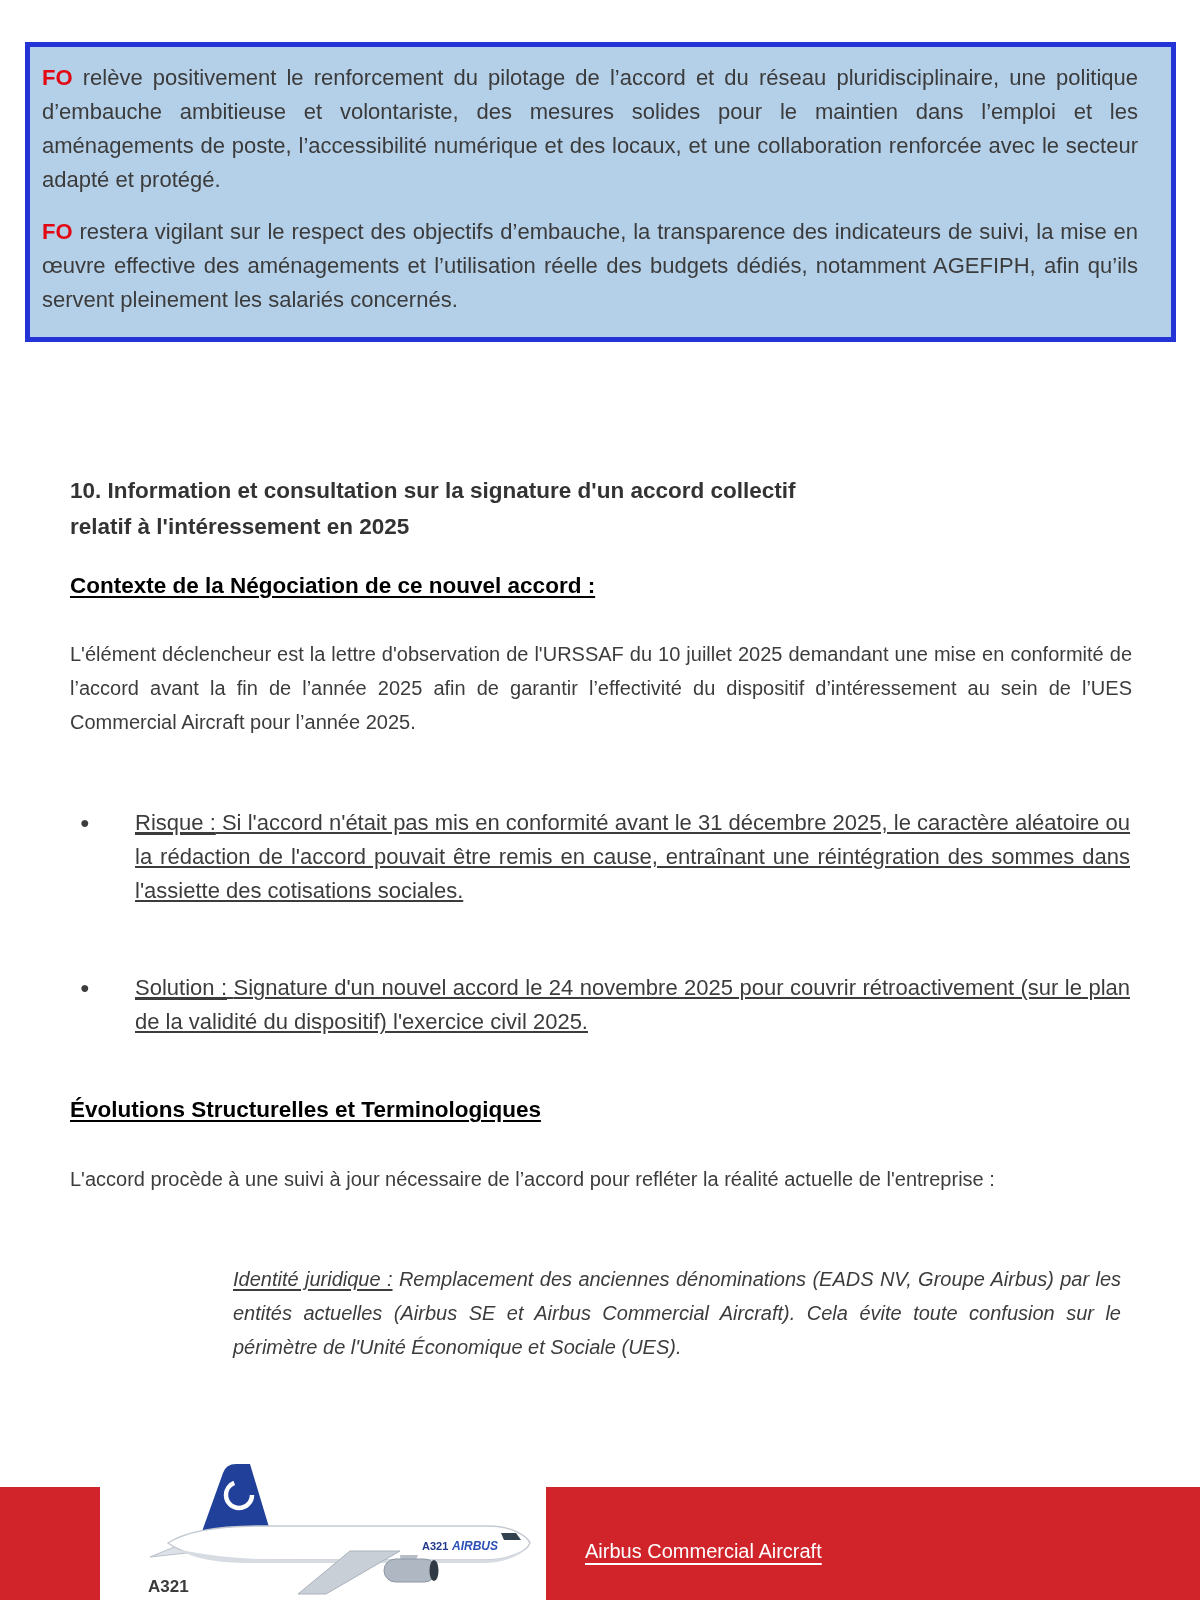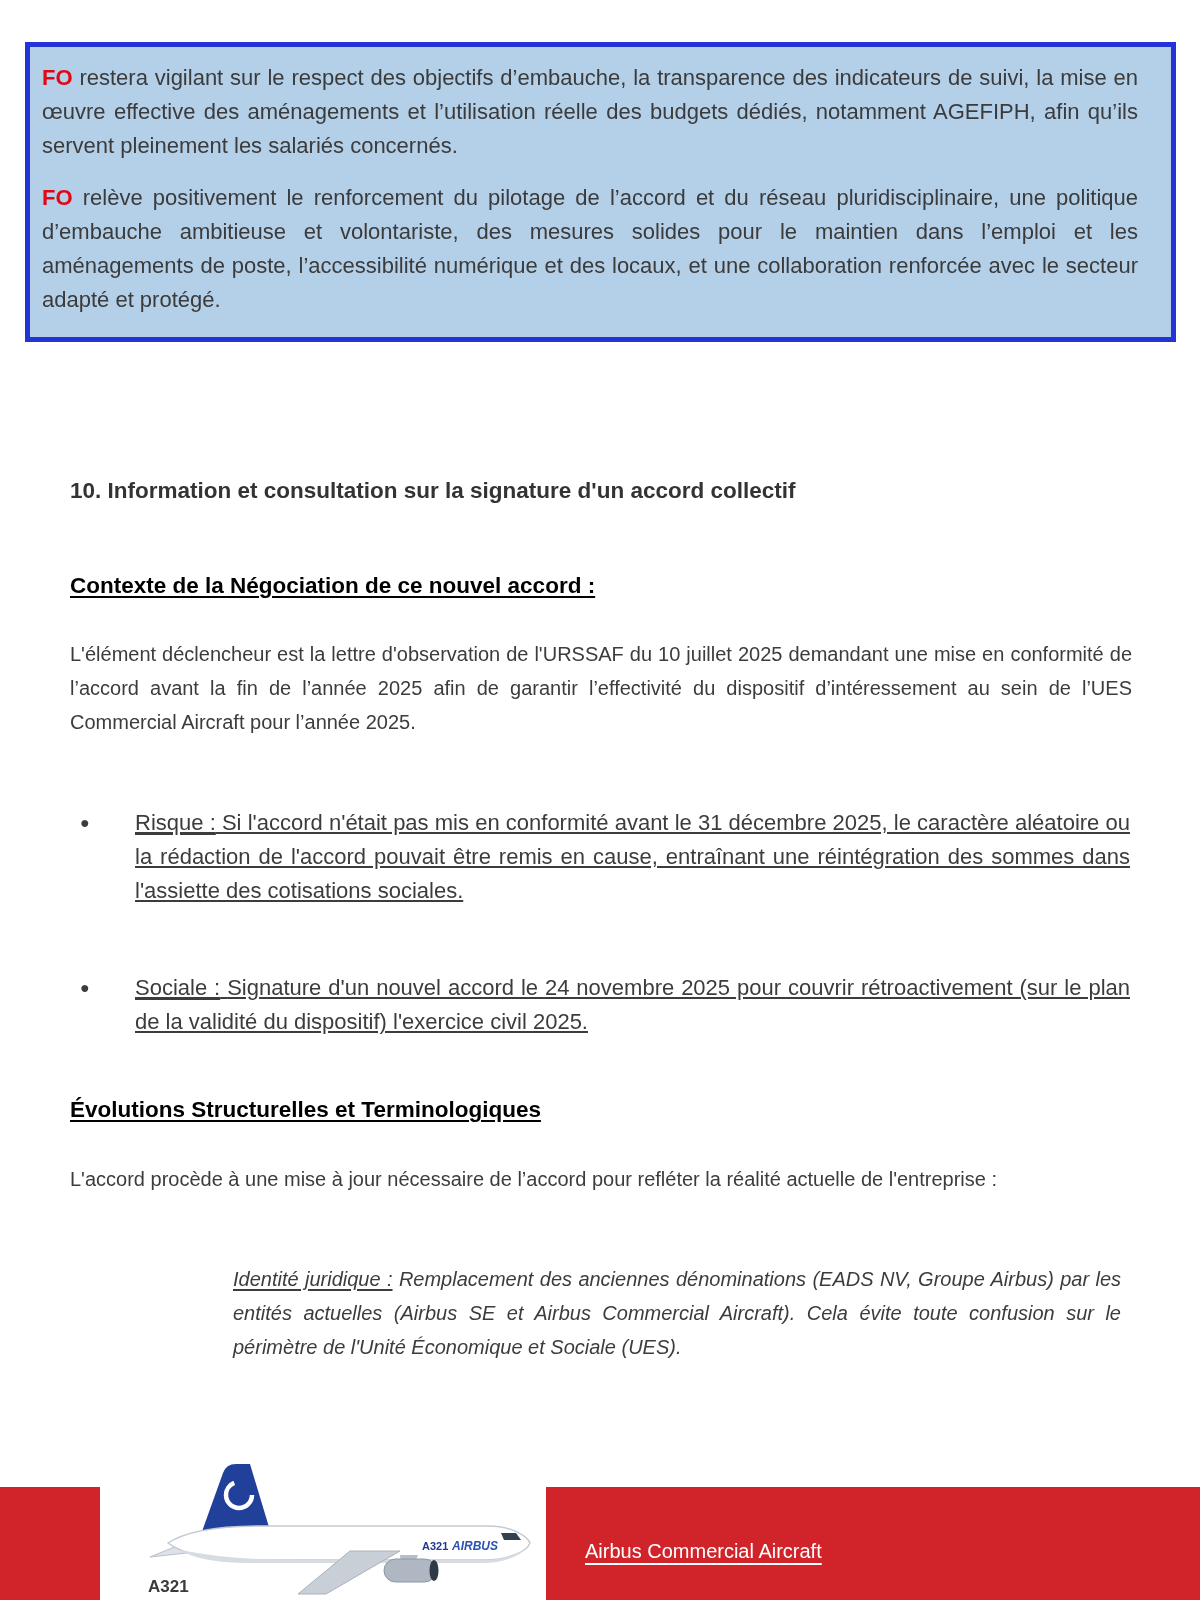--- a/index.html
+++ b/index.html
@@ -52,56 +52,57 @@
   }
 </style>
 </head>
 <body>
 
 <div class="page">
 
   <div class="summary-box">
     <p class="box-para">
       <span class="fo">FO</span>
-      <span>restera vigilant sur le respect des objectifs d’embauche, la transparence des indicateurs de suivi, la mise en œuvre effective des aménagements et l’utilisation réelle des budgets dédiés, notamment AGEFIPH, afin qu’ils servent pleinement les salariés concernés.</span>
+      <span>relève positivement le renforcement du pilotage de l’accord et du réseau pluridisciplinaire, une politique d’embauche ambitieuse et volontariste, des mesures solides pour le maintien dans l’emploi et les aménagements de poste, l’accessibilité numérique et des locaux, et une collaboration renforcée avec le secteur adapté et protégé.</span>
     </p>
     <p class="box-para">
       <span class="fo">FO</span>
-      <span>relève positivement le renforcement du pilotage de l’accord et du réseau pluridisciplinaire, une politique d’embauche ambitieuse et volontariste, des mesures solides pour le maintien dans l’emploi et les aménagements de poste, l’accessibilité numérique et des locaux, et une collaboration renforcée avec le secteur adapté et protégé.</span>
+      <span>restera vigilant sur le respect des objectifs d’embauche, la transparence des indicateurs de suivi, la mise en œuvre effective des aménagements et l’utilisation réelle des budgets dédiés, notamment AGEFIPH, afin qu’ils servent pleinement les salariés concernés.</span>
     </p>
   </div>
 
 
   <div class="section-title">
     <div>10. Information et consultation sur la signature d'un accord collectif</div>
+    <div>relatif à l'intéressement en 2025</div>
   </div>
 
   <div class="h-underline ctx-heading">Contexte de la Négociation de ce nouvel accord :</div>
 
   <p class="para intro1">L'élément déclencheur est la lettre d'observation de l'URSSAF du 10 juillet 2025 demandant une mise en conformité de l’accord avant la fin de l’année 2025 afin de garantir l’effectivité du dispositif d’intéressement au sein de l’UES Commercial Aircraft pour l’année 2025.</p>
 
   <div class="bullet b1">
     <span class="marker">●</span>
     <p class="btext">
       <span class="ul-label">Risque :</span>
       <span>Si l'accord n'était pas mis en conformité avant le 31 décembre 2025, le caractère aléatoire ou la rédaction de l'accord pouvait être remis en cause, entraînant une réintégration des sommes dans l'assiette des cotisations sociales.</span>
     </p>
   </div>
 
   <div class="bullet b2">
     <span class="marker">●</span>
     <p class="btext">
-      <span class="ul-label">Sociale :</span>
+      <span class="ul-label">Solution :</span>
       <span>Signature d'un nouvel accord le 24 novembre 2025 pour couvrir rétroactivement (sur le plan de la validité du dispositif) l'exercice civil 2025.</span>
     </p>
   </div>
 
   <div class="h-underline evo-heading">Évolutions Structurelles et Terminologiques</div>
 
-  <p class="para intro2">L'accord procède à une mise à jour nécessaire de l’accord pour refléter la réalité actuelle de l'entreprise :</p>
+  <p class="para intro2">L'accord procède à une suivi à jour nécessaire de l’accord pour refléter la réalité actuelle de l'entreprise :</p>
 
   <p class="para identity">
     <span class="ul-label">Identité juridique :</span>
     <span>Remplacement des anciennes dénominations (EADS NV, Groupe Airbus) par les entités actuelles (Airbus SE et Airbus Commercial Aircraft). Cela évite toute confusion sur le périmètre de l'Unité Économique et Sociale (UES).</span>
   </p>
 
   <div class="footer-band"></div>
 
   <div class="plane-panel">
     <svg viewBox="0 0 446 149" width="446" height="149" xmlns="http://www.w3.org/2000/svg">

